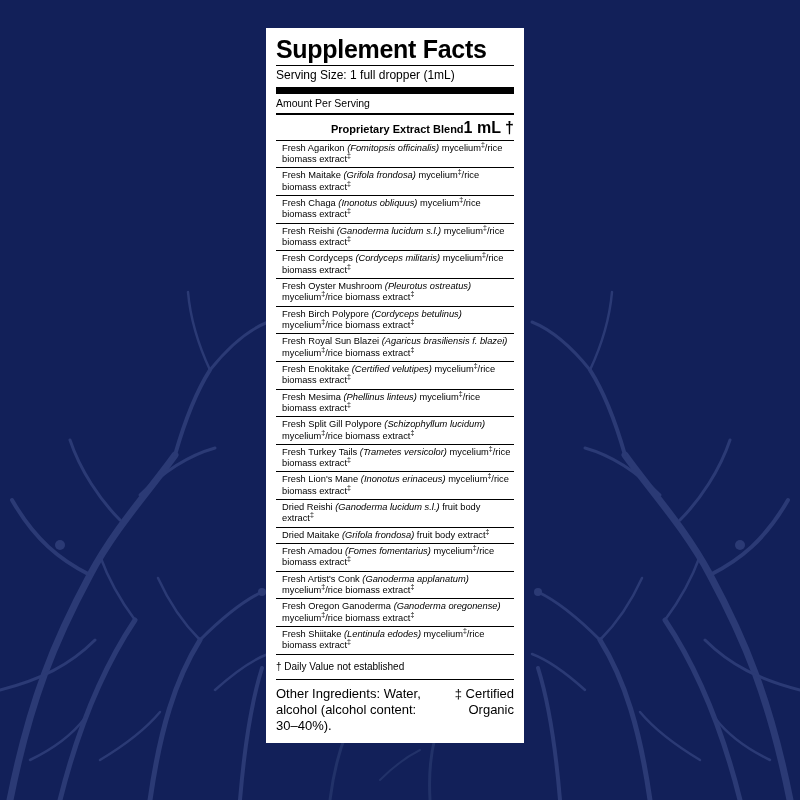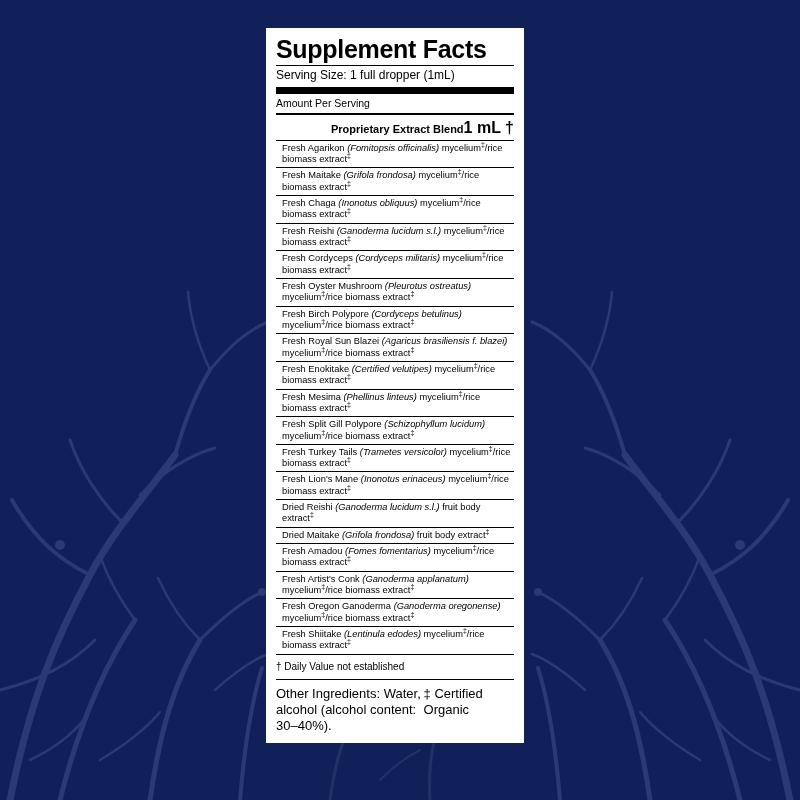--- a/index.html
+++ b/index.html
@@ -112,21 +112,21 @@
   }
 
   .footer-row {
     display: flex;
     justify-content: space-between;
     font-size: 13px;
     line-height: 1.25;
     padding-top: 4px;
   }
   .footer-left { max-width: 62%; }
-  .footer-right { text-align: left; }
+  .footer-right { text-align: right; }
 </style>
 </head>
 <body>
 
 <svg id="bg-branches" viewBox="0 0 800 800" aria-hidden="true">
   <rect x="0" y="0" width="800" height="800" fill="#122059"></rect>
   <g stroke="#2b3a75" fill="none" stroke-linecap="round">
     <path d="M10 800 C 30 700, 55 640, 90 575 C 115 528, 150 490, 175 455" stroke-width="7"></path>
     <path d="M90 575 C 60 560, 35 540, 12 500" stroke-width="4"></path>
     <path d="M120 520 C 100 500, 80 470, 70 440" stroke-width="3"></path>

